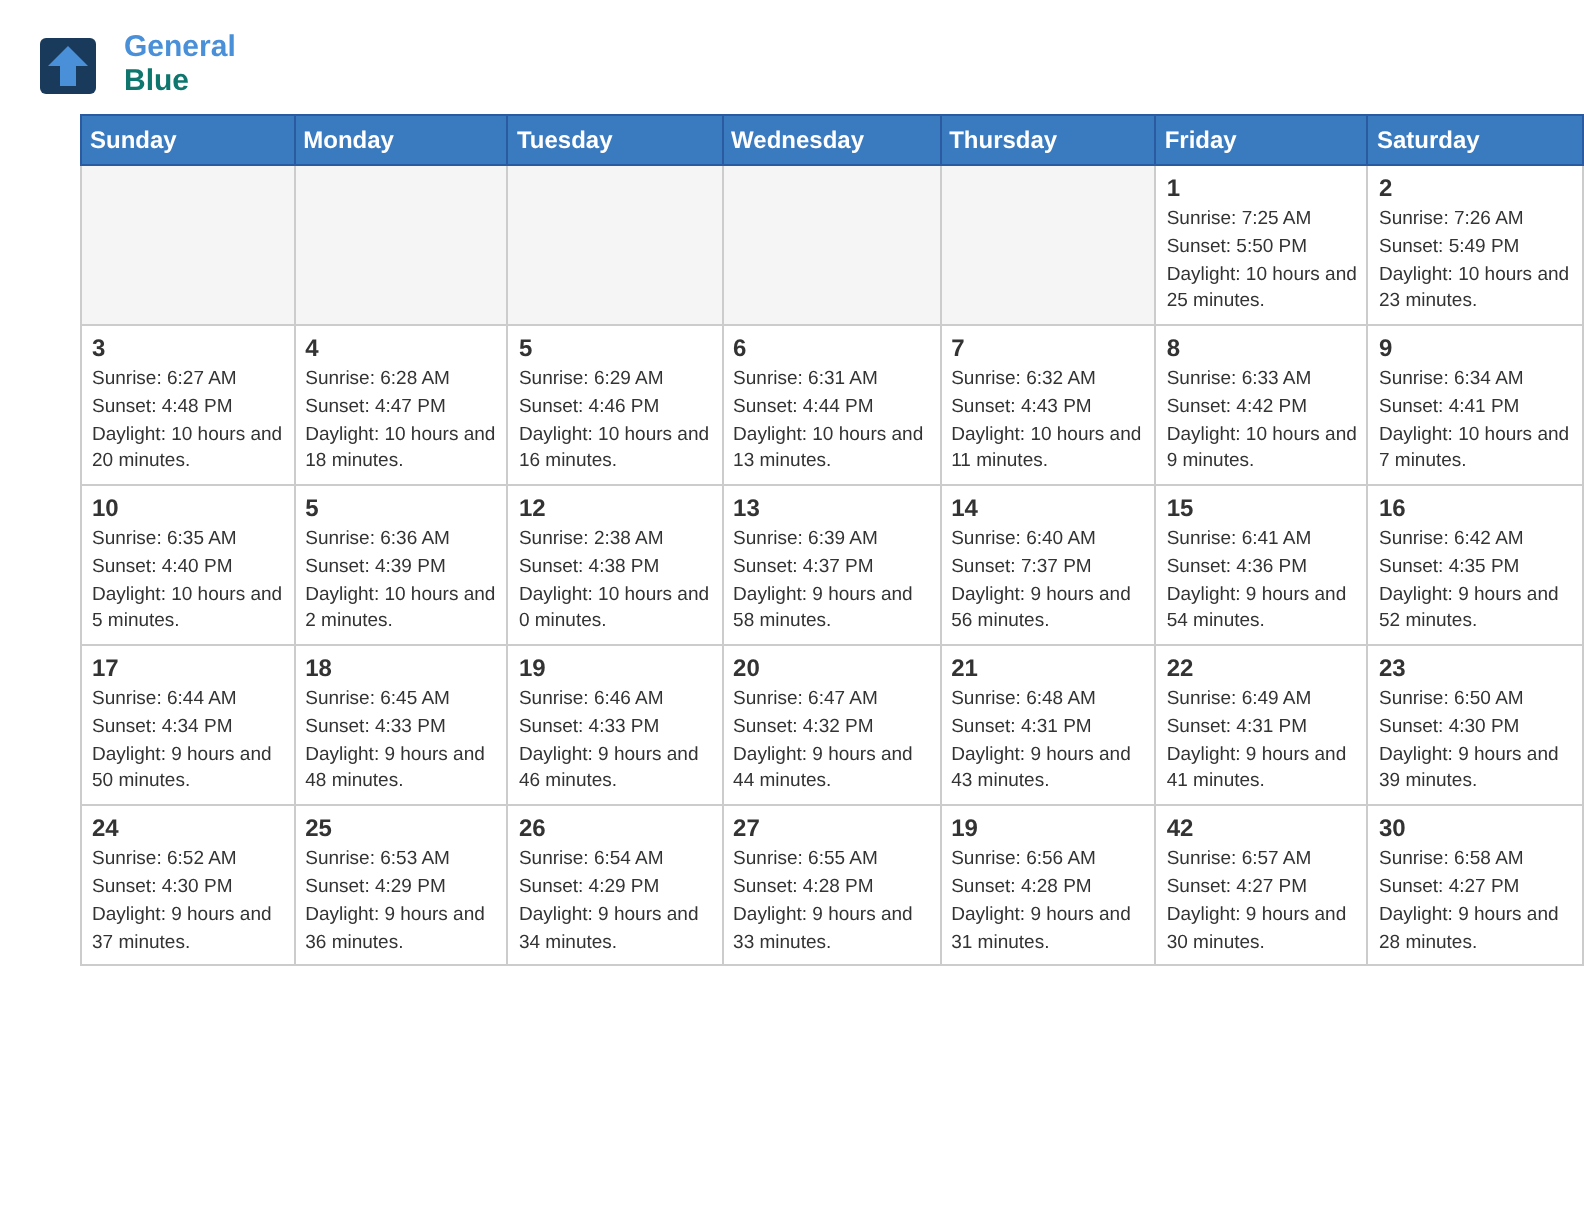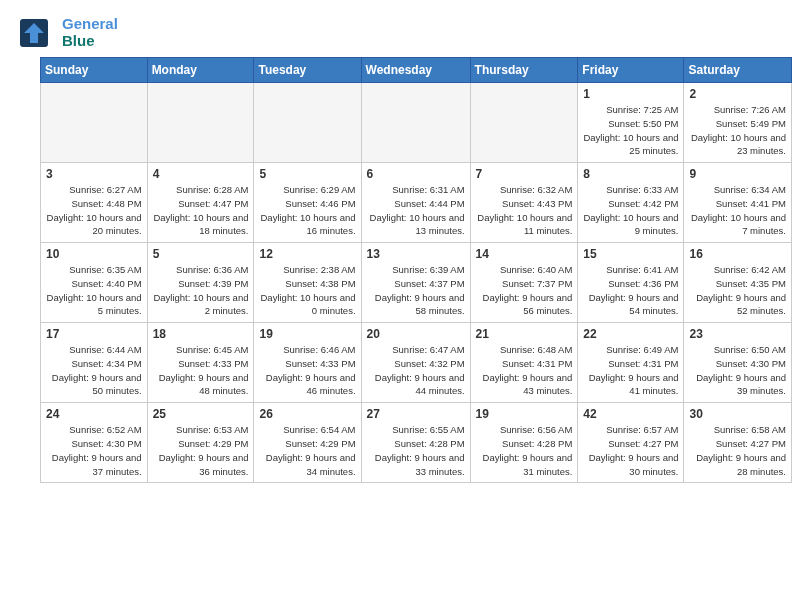--- a/index.html
+++ b/index.html
@@ -81,21 +81,20 @@
     .day-num {
       font-weight: bold;
       font-size: 12px;
       display: block;
       margin-bottom: 2px;
     }
     .day-info {
       font-size: 9.5px;
       line-height: 1.45;
       color: #333;
-      text-align: right;
     }
   </style>
 </head>
 <body>
 
 <div class="page">
   <div class="header-area">
     <div class="logo">
       <svg class="logo-icon" viewBox="0 0 28 28">
         <rect x="0" y="0" width="28" height="28" rx="3" fill="#1a3a5c"></rect>

